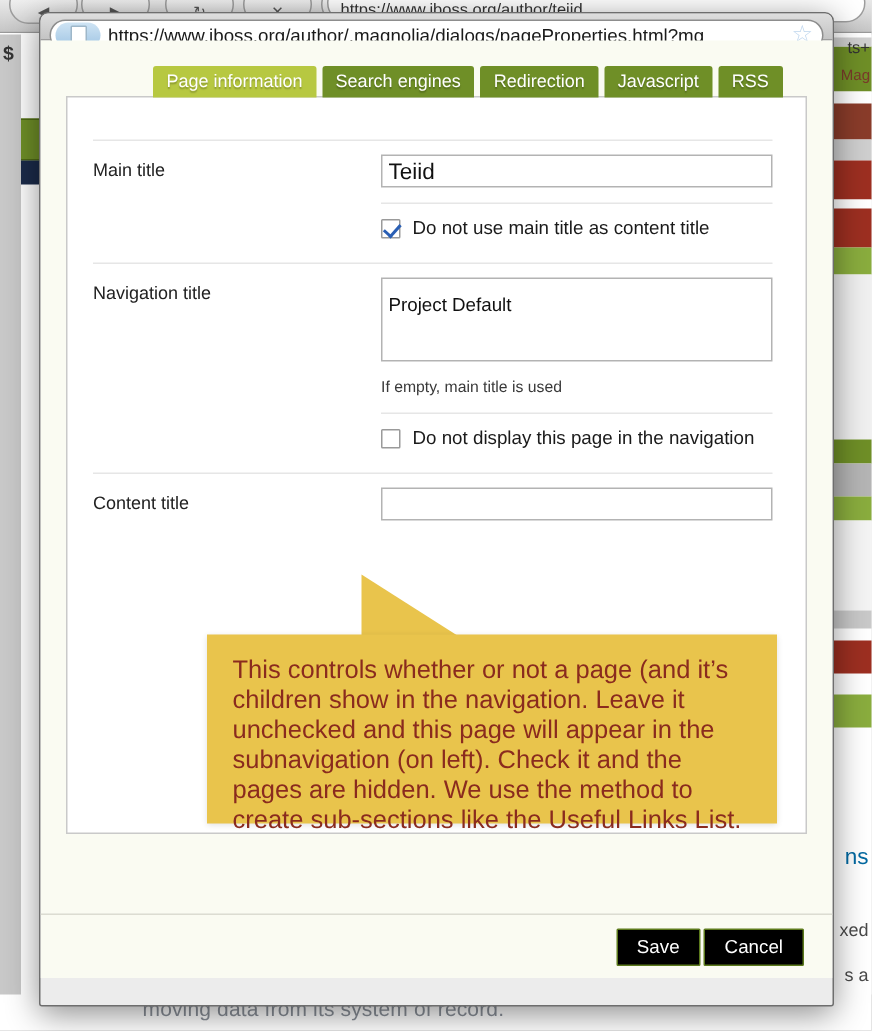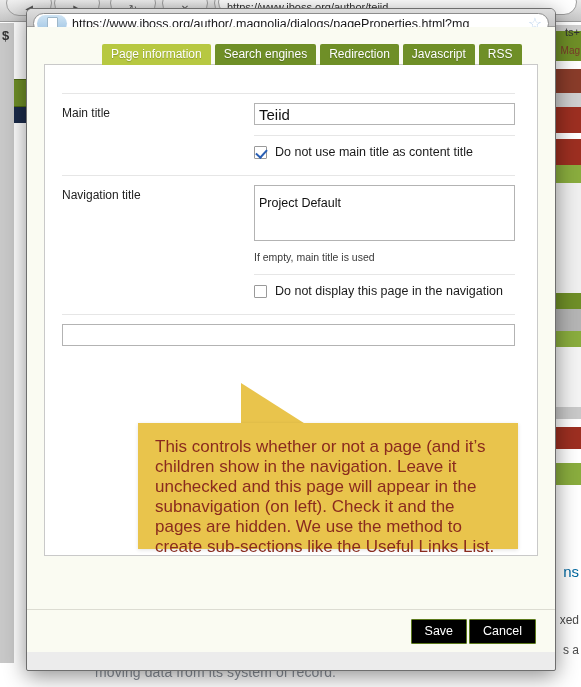--- a/index.html
+++ b/index.html
@@ -357,20 +357,21 @@
           <textarea class="txtarea" style="">Project Default</textarea>
           <div class="hint">If empty, main title is used</div>
           <div class="chk-row">
             <div class="chk-box"></div>
             <div class="chk-label">Do not display this page in the navigation</div>
           </div>
         </div>
       </div>
 
       <div class="row" style="margin-top:8px;">
+        <div class="row-label">Content title</div>
         <div class="row-field">
           <input class="txtinput" type="text" value="" style="">
         </div>
       </div>
 
     </div>
 
     <div id="callout-tail"></div>
     <div id="callout">
       <div id="callout-text">This controls whether or not a page (and it’s children show in the navigation. Leave it unchecked and this page will appear in the subnavigation (on left). Check it and the pages are hidden. We use the method to create sub-sections like the Useful Links List.</div>

